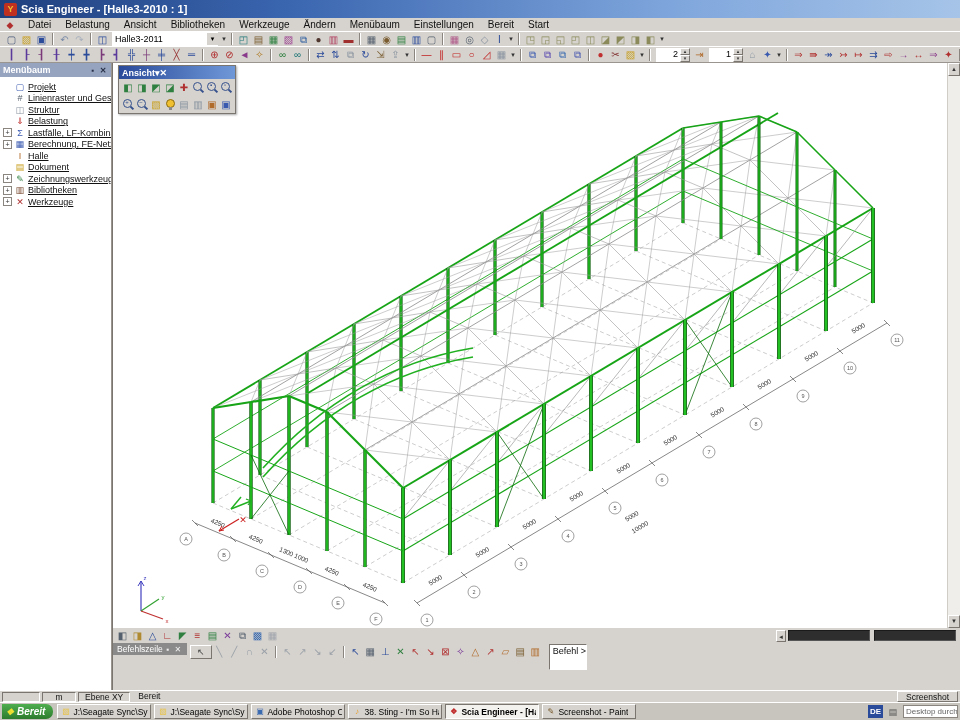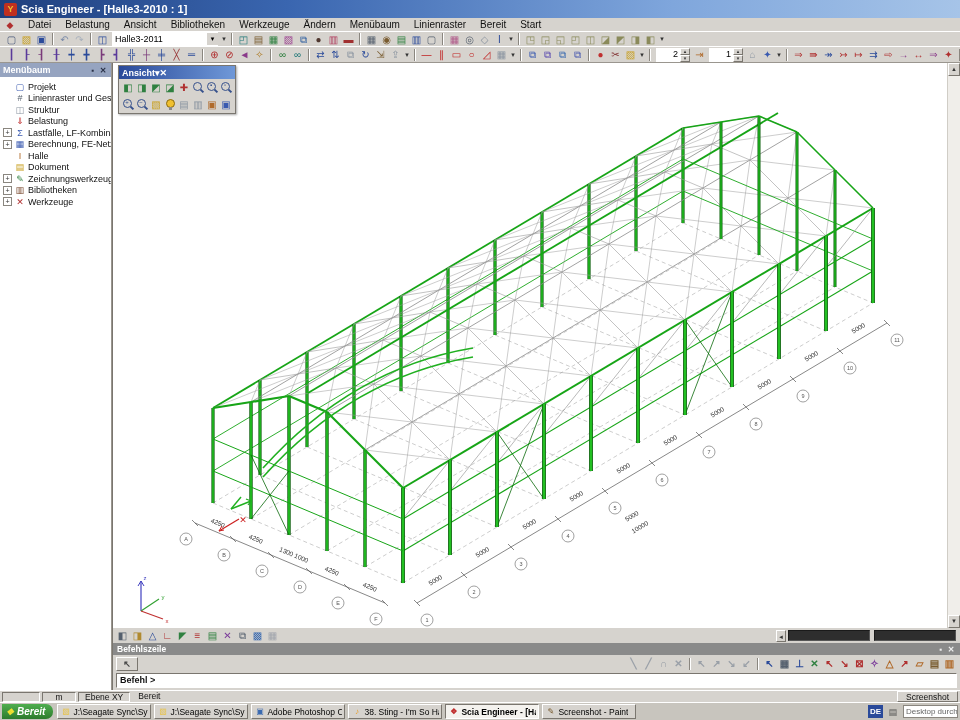--- a/index.html
+++ b/index.html
@@ -36,21 +36,21 @@
   .panelhead{height:14px;background:#96a4c0;color:#fff;font-size:9px;font-weight:bold;
     display:flex;align-items:center;padding:0 3px;}
   .panelhead .ph-sp{flex:1;}
   .panelhead .phbtn{width:10px;text-align:center;font-size:8px;color:#2a3248;}
   .tree{flex:1;padding:4px 0 0 2px;background:#fff;overflow:hidden;}
   .trow{display:flex;align-items:center;height:11.5px;white-space:nowrap;}
   .texp{width:9px;height:9px;margin:0 2px 0 1px;flex:none;border:1px solid #8a867f;background:#fff;
     font-size:7px;line-height:7px;text-align:center;color:#333;}
   .texp.blank{border:none;background:transparent;}
   .tico{width:12px;text-align:center;font-size:9px;margin-right:2px;flex:none;}
-  .tlabel{font-size:9px;color:#111;}
+  .tlabel{font-size:9px;color:#111;text-decoration:underline;}
   .rightcol{flex:1;display:flex;flex-direction:column;}
   
   .canvas{height:565px;background:#fff;position:relative;border-left:1px solid #7a766f;}
   .canvas svg{position:absolute;left:0;top:0;}
   .vscroll{position:absolute;right:0;top:0;width:13px;height:565px;background:#f0eeea;border-left:1px solid #d0cdc6;}
   .vsbtn{height:13px;background:#d6d3ce;border:1px solid;border-color:#fff #7a766f #7a766f #fff;
     font-size:6px;text-align:center;line-height:11px;color:#333;}
   .vsbtn.bottom{position:absolute;bottom:0;left:0;right:0;}
   
   .float-tb{position:absolute;left:5px;top:2px;width:118px;background:#d6d3ce;
@@ -68,30 +68,30 @@
     background:#f0c030;border:1px solid #8a6a10;}
   .bulb::after{content:"";position:absolute;left:5.5px;top:10px;width:3px;height:3px;background:#8a8a8a;}
   
   .canvasbottom{height:15px;background:#d6d3ce;display:flex;align-items:center;padding-left:2px;
     border-left:1px solid #7a766f;}
   .cb-spacer{flex:1;}
   .darkbar{width:82px;height:11px;background:#2e2e2e;border:1px solid;border-color:#1a1a1a #555 #555 #1a1a1a;margin-right:4px;}
   .cb-arr{width:10px;height:12px;font-size:7px;line-height:11px;text-align:center;color:#333;
     background:#d6d3ce;border:1px solid;border-color:#fff #7a766f #7a766f #fff;margin-right:2px;}
   
-  .cmdpanel{height:47px;background:#d6d3ce;border-left:1px solid #7a766f;display:flex;flex-direction:column;font-weight:bold;}
+  .cmdpanel{height:47px;background:#d6d3ce;border-left:1px solid #7a766f;display:flex;flex-direction:row;}
   .cmdhead{height:12px;background:#8a8a8a;color:#fff;font-size:8.5px;display:flex;align-items:center;padding:0 4px;}
   .cmdhead .ph-sp{flex:1;}
   .cmdhead .phbtn{width:10px;text-align:center;font-size:8px;color:#eee;}
   .cmdtools{height:17px;display:flex;align-items:center;padding:1px 3px;}
   .cursorbtn{width:22px;height:14px;text-align:center;font-size:9px;line-height:13px;color:#444;
     background:#d6d3ce;border:1px solid;border-color:#fff #7a766f #7a766f #fff;}
   .snapgroup{margin-left:auto;display:flex;align-items:center;}
   .cmdinputrow{height:18px;padding:1px 3px;}
-  .cmdinput{height:15px;background:#fff;border:1px solid;border-color:#7a766f #fff #fff #7a766f;
+  .cmdinput{height:26px;background:#fff;border:1px solid;border-color:#7a766f #fff #fff #7a766f;
     font-size:9px;line-height:13px;padding-left:3px;color:#111;}
   
   .statusbar{height:12px;background:#d6d3ce;border-top:1px solid #fff;display:flex;align-items:center;
     font-size:8.5px;padding:0 2px;}
   .scell{height:10px;line-height:9px;padding:0 6px;margin-right:2px;border:1px solid;
     border-color:#7a766f #fff #fff #7a766f;color:#111;}
   .scell.blank{width:38px;}
   .scell.grow{flex:0;border:none;}
   .ssp{flex:1;}
   .fangbtn{height:11px;line-height:10px;padding:0 8px;border:1px solid;border-color:#fff #7a766f #7a766f #fff;color:#111;}
@@ -123,21 +123,21 @@
 <div class="menubar">
   <span class="mico">◆</span>
   <span id="menu-items" style="display: inline-flex;">
       <span class="menuitem">Datei</span>
       <span class="menuitem">Belastung</span>
       <span class="menuitem">Ansicht</span>
       <span class="menuitem">Bibliotheken</span>
       <span class="menuitem">Werkzeuge</span>
       <span class="menuitem">Ändern</span>
       <span class="menuitem">Menübaum</span>
-      <span class="menuitem">Linienraster</span>
+      <span class="menuitem">Einstellungen</span>
       <span class="menuitem">Bereit</span>
       <span class="menuitem">Start</span>
     </span>
 </div>
 
 <div class="tbrow tb1" id="tb1">
     <span class="ticon" style="color: rgb(74, 90, 122);">▢</span>
     <span class="ticon" style="color: rgb(200, 160, 32);">▧</span>
     <span class="ticon" style="color: rgb(42, 74, 154);">▣</span>
     <span class="tsep"></span>

